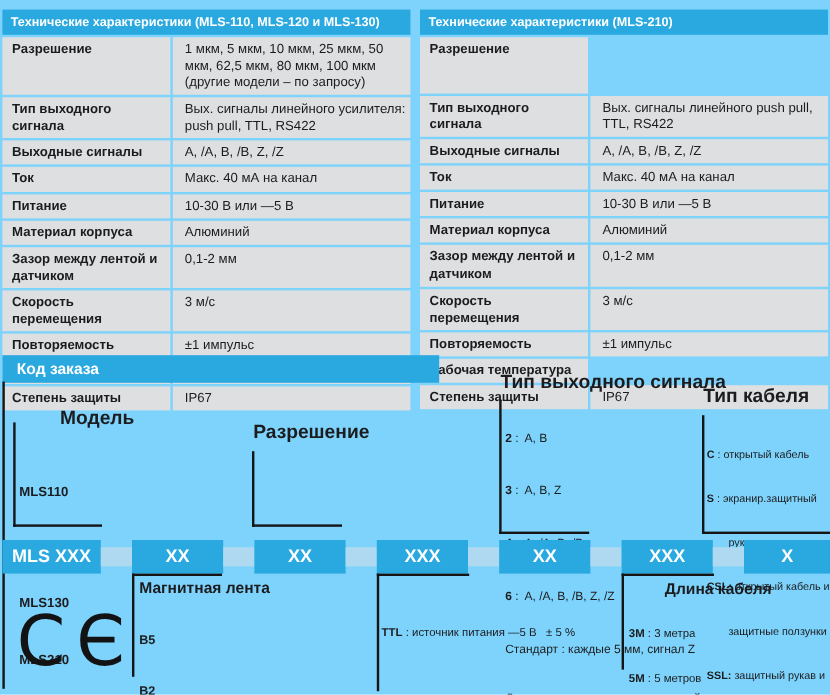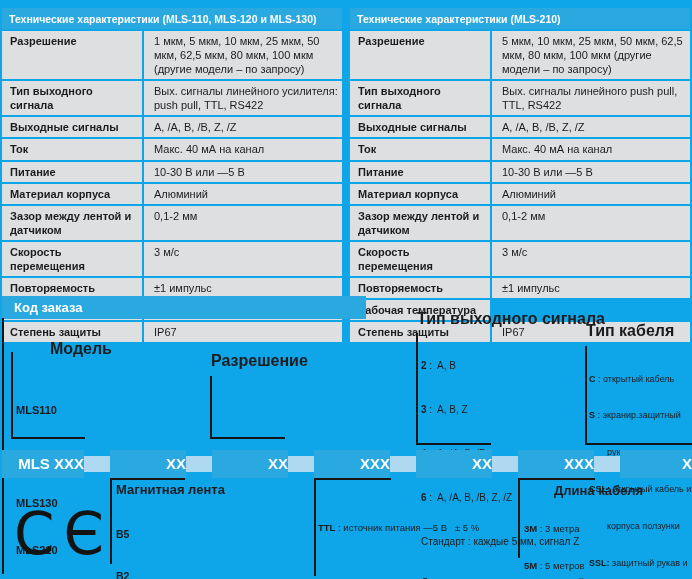--- a/index.html
+++ b/index.html
@@ -1,16 +1,16 @@
 <!DOCTYPE html>
 <html><head>
 <meta charset="utf-8">
 <style>
   html,body{margin:0;padding:0;background:#fff;}
-  #page{position:relative;width:692px;height:579px;background:#0ea5e9;overflow:hidden;
+  #page{position:relative;width:692px;height:579px;background:#7dd3fc;overflow:hidden;
         font-family:"Liberation Sans",sans-serif;color:#1c1c1e;}
   
   .tables{position:absolute;left:2px;top:8px;width:688px;display:flex;gap:8px;}
   .spec-table{flex:1;min-width:0;}
   .table-title{background:#29a9e0;color:#fff;font-weight:bold;font-size:10.5px;
                padding:5px 6px 4px 7px;margin-bottom:2px;white-space:nowrap;overflow:hidden;}
   .row{display:flex;gap:2px;margin-bottom:2px;}
   .cell{background:#dedfe0;font-size:11px;line-height:1.28;}
   .lbl{width:128px;flex:none;font-weight:bold;padding:3px 4px 3px 8px;}
   .val{flex:1;padding:3px 4px 3px 10px;}
@@ -24,21 +24,21 @@
   .br-down{border-left:2px solid #151515;border-bottom:2px solid #151515;}
   .br-up{border-left:2px solid #151515;border-top:2px solid #151515;}
   .grp-head{position:absolute;font-weight:bold;white-space:nowrap;}
   .big{font-size:16px;}
   .mid{font-size:13px;}
   .lines{position:absolute;white-space:pre;}
   .ln{white-space:pre;}
   .k{font-weight:bold;}
   
   .code-box{position:absolute;top:154px;height:28px;background:#29a9e0;color:#fff;
-            font-weight:bold;font-size:15px;text-align:right;line-height:28px;}
+            font-weight:bold;font-size:15px;text-align:center;line-height:28px;}
   .connector{position:absolute;top:160px;height:16px;background:#aed9f0;}
   
   .model-items{font-size:11px;font-weight:bold;line-height:15.5px;}
   .res-lines{font-size:10px;font-weight:bold;line-height:12px;}
   .res-last{margin-top:6px;}
   .out-lines{font-size:10px;line-height:13px;}
   .out-lines .ln{margin-bottom:5px;}
   .out-note{margin-bottom:2px !important;}
   .cab-lines{font-size:9px;line-height:12.3px;}
   .cab-indent{padding-left:18px;}
@@ -100,21 +100,20 @@
       <div class="row">
           <div class="cell lbl h1">Степень защиты</div>
           <div class="cell val h1">IP67</div>
         </div>
     </div>
 
     <div class="spec-table">
       <div class="table-title">Технические характеристики (MLS-210)</div>
       <div class="row">
           <div class="cell lbl h3">Разрешение</div>
-          <div class="cell val h3">5 мкм, 10 мкм, 25 мкм, 50 мкм, 62,5 мкм, 80 мкм, 100 мкм (другие модели – по запросу)</div>
         </div>
       <div class="row">
           <div class="cell lbl h2">Тип выходного сигнала</div>
           <div class="cell val h2">Вых. сигналы линейного push pull, TTL, RS422</div>
         </div>
       <div class="row">
           <div class="cell lbl h1">Выходные сигналы</div>
           <div class="cell val h1">A, /A, B, /B, Z, /Z</div>
         </div>
       <div class="row">
@@ -179,21 +178,21 @@
       
     </div>
 
     <div class="bracket br-down" style="left:585px;top:50px;width:106px;height:97px;"></div>
     <div class="grp-head big" style="left:586px;top:26px;">Тип кабеля</div>
     <div class="lines cab-lines" style="left:589px;top:52px;">
       <div class="ln"><span class="k">C</span><span> : открытый кабель</span></div>
       <div class="ln"><span class="k">S</span><span> : экранир.защитный</span></div>
       <div class="ln cab-indent">рукав</div>
       <div class="ln"><span class="k">CSL:</span><span> открытый кабель и</span></div>
-      <div class="ln cab-indent">корпуса ползунки</div>
+      <div class="ln cab-indent">защитные ползунки</div>
       <div class="ln"><span class="k">SSL:</span><span> защитный рукав и</span></div>
       
     </div>
 
     <div class="code-box" style="left:2px;width:82px;">MLS XXX</div>
     <div class="connector" style="left:84px;width:26px;"></div>
     <div class="code-box" style="left:110px;width:76px;">XX</div>
     <div class="connector" style="left:186px;width:26px;"></div>
     <div class="code-box" style="left:212px;width:76px;">XX</div>
     <div class="connector" style="left:288px;width:26px;"></div>

